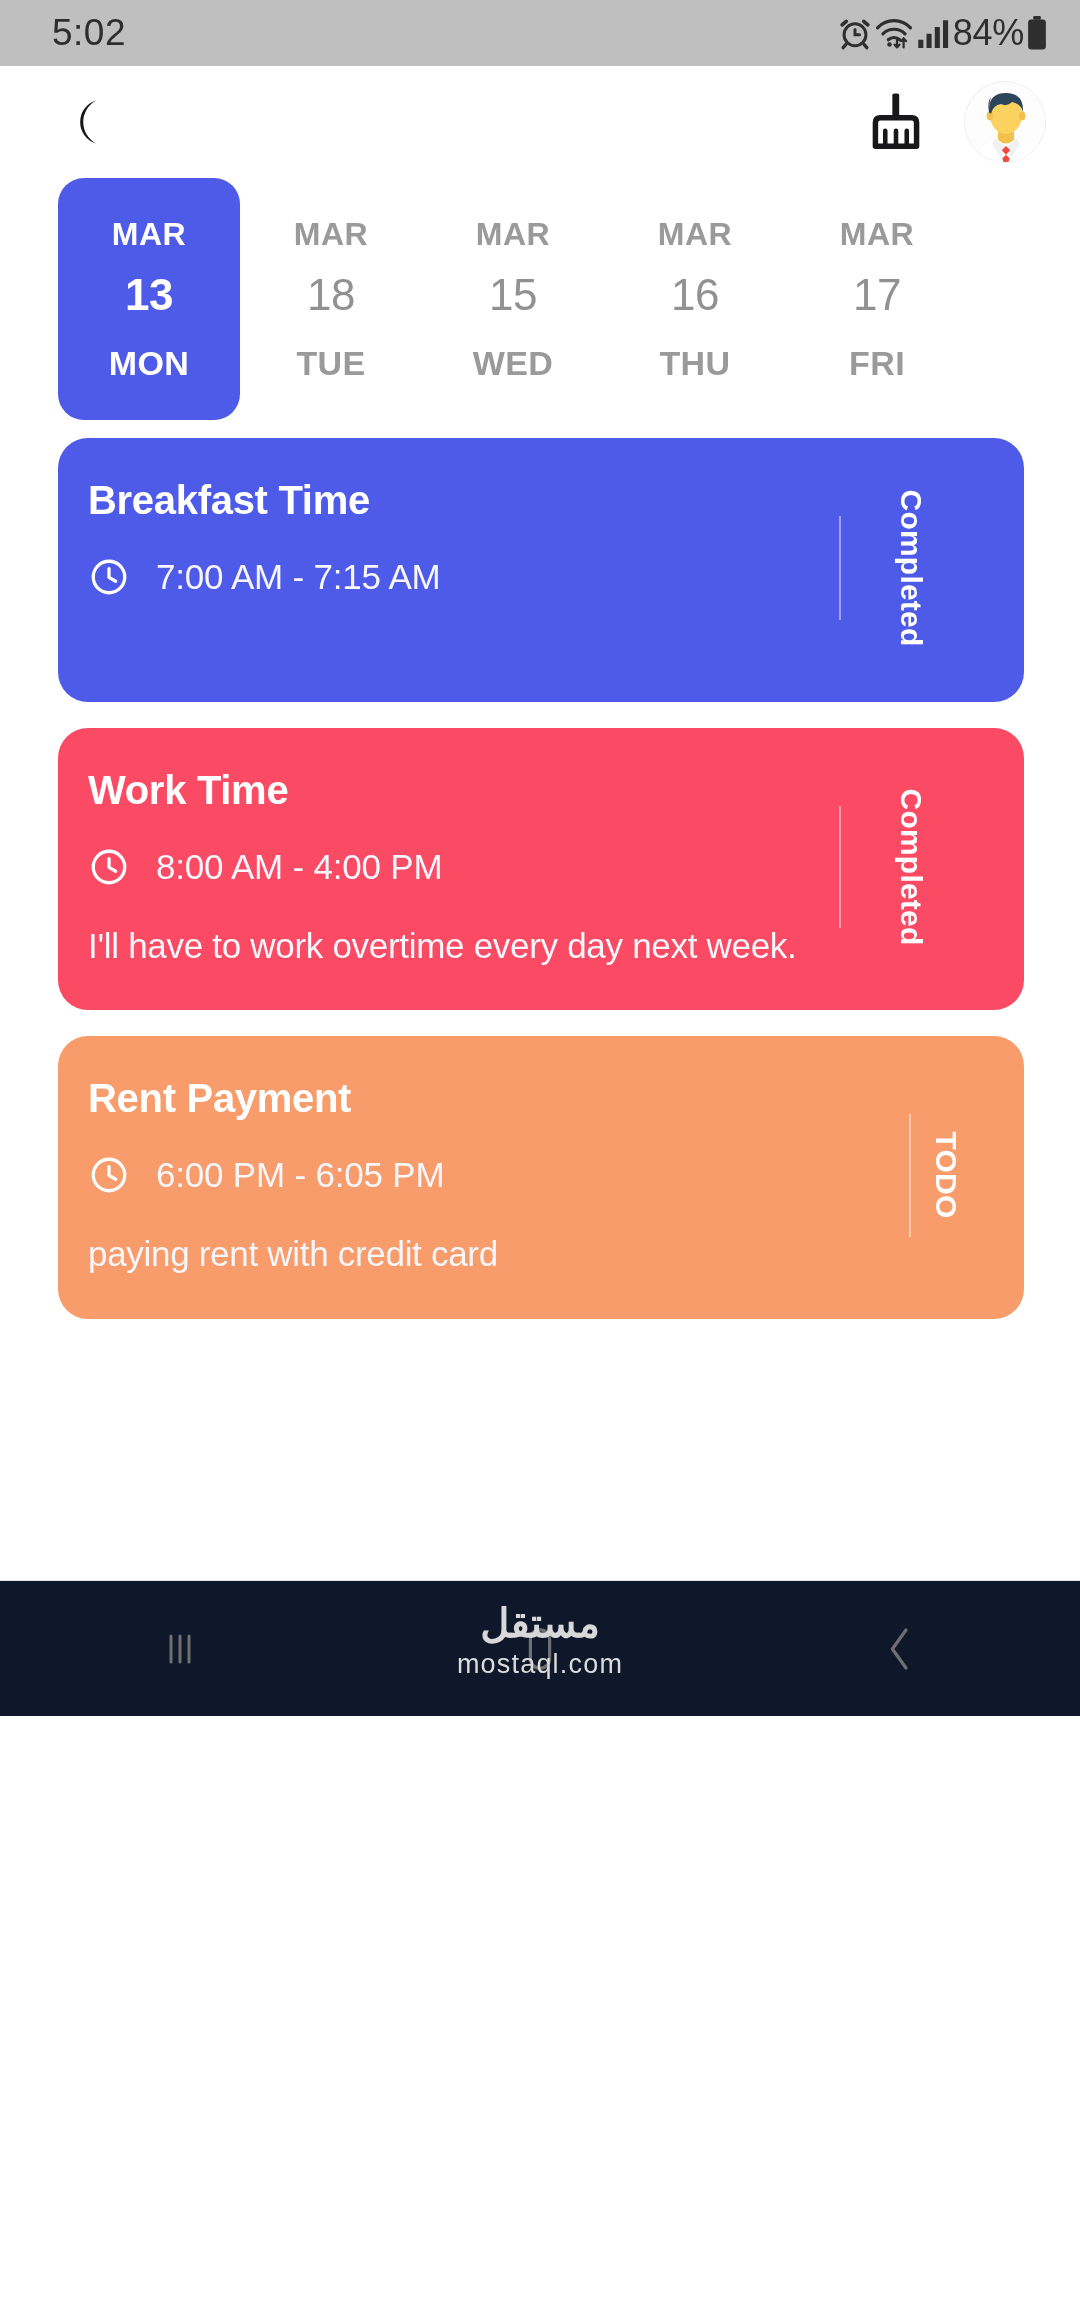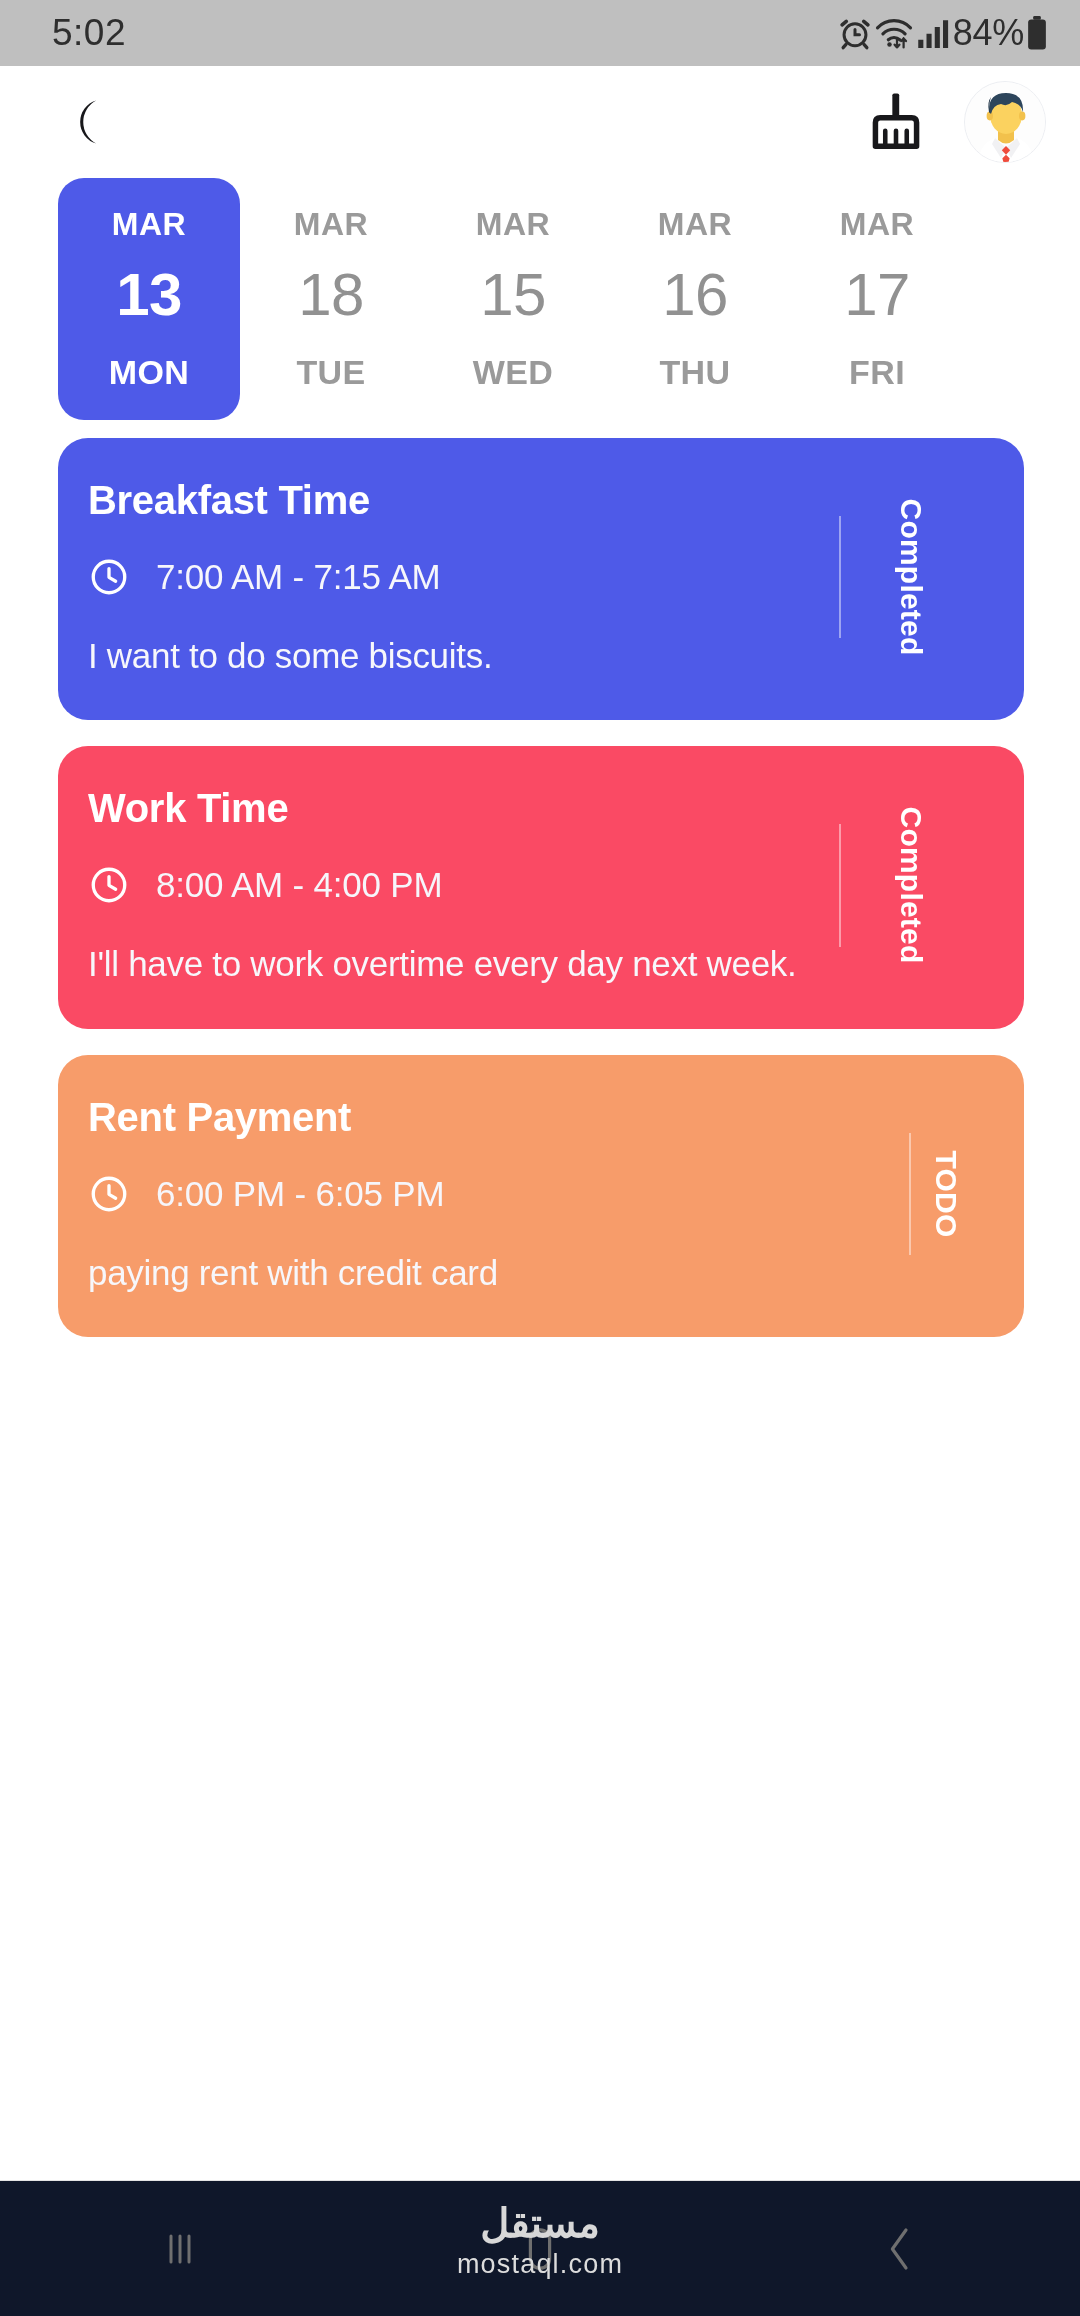--- a/index.html
+++ b/index.html
@@ -4,21 +4,21 @@
 <style>
   * { margin:0; padding:0; box-sizing:border-box; }
   html, body {
     width:1080px; height:2316px;
     font-family:"Liberation Sans", sans-serif;
     background:#ffffff;
     overflow:hidden;
   }
   #screen {
     position:relative;
-    width:1080px; height:2316px;
+    width:1080px; height:1716px;
     background:#ffffff;
     display:flex; flex-direction:column;
   }
 
   
   .statusbar {
     height:66px; flex:0 0 66px;
     background:#bfbfbf;
     display:flex; align-items:center;
     padding:0 30px 0 52px;
@@ -87,21 +87,21 @@
     width:182px; flex:0 0 182px;
     display:flex; flex-direction:column;
     align-items:center; justify-content:center;
     border-radius:26px;
     height:242px;
     gap:0;
     cursor:pointer;
   }
   .date-cell.selected { background:#4e5ae8; width:182px; }
   .date-mon  { font-size:32px; font-weight:600; color:#9a9a9a; letter-spacing:0.6px; }
-  .date-num  { font-size:60px; font-weight:500; color:#919191; letter-spacing:-0.5px; margin:17px 0 24px; }
+  .date-num  { font-size:44px; font-weight:500; color:#919191; letter-spacing:-0.5px; margin:17px 0 24px; }
   .date-dow  { font-size:34px; font-weight:600; color:#9a9a9a; letter-spacing:0.4px; }
   .date-cell.selected .date-mon,
   .date-cell.selected .date-num,
   .date-cell.selected .date-dow { color:#ffffff; }
   .date-cell.selected .date-num { font-weight:700; }
   .date-cell.selected .date-mon,
   .date-cell.selected .date-dow { font-weight:700; }
 
   
   .task-list {
@@ -304,21 +304,20 @@
       <div class="task-card blue" style="background: rgb(78, 90, 232);">
         <div class="task-main">
           <div class="task-title">Breakfast Time</div>
           <div class="task-timerow">
             <svg width="42" height="42" viewBox="0 0 24 24">
               <circle cx="12" cy="12" r="9" fill="none" stroke="#ffffff" stroke-width="1.9"></circle>
               <path d="M12 7.2 V12.2 L15.8 14.4" fill="none" stroke="#ffffff" stroke-width="1.9" stroke-linecap="round" stroke-linejoin="round"></path>
             </svg>
             <span class="task-time">7:00 AM - 7:15 AM</span>
           </div>
-          <div class="task-note">I want to do some biscuits.</div>
         </div>
         <div class="task-status">
           <span class="status-divider"></span>
           <span class="status-label">Completed</span>
         </div>
       </div>
       <div class="task-card red" style="background: rgb(250, 74, 100);">
         <div class="task-main">
           <div class="task-title">Work Time</div>
           <div class="task-timerow">

